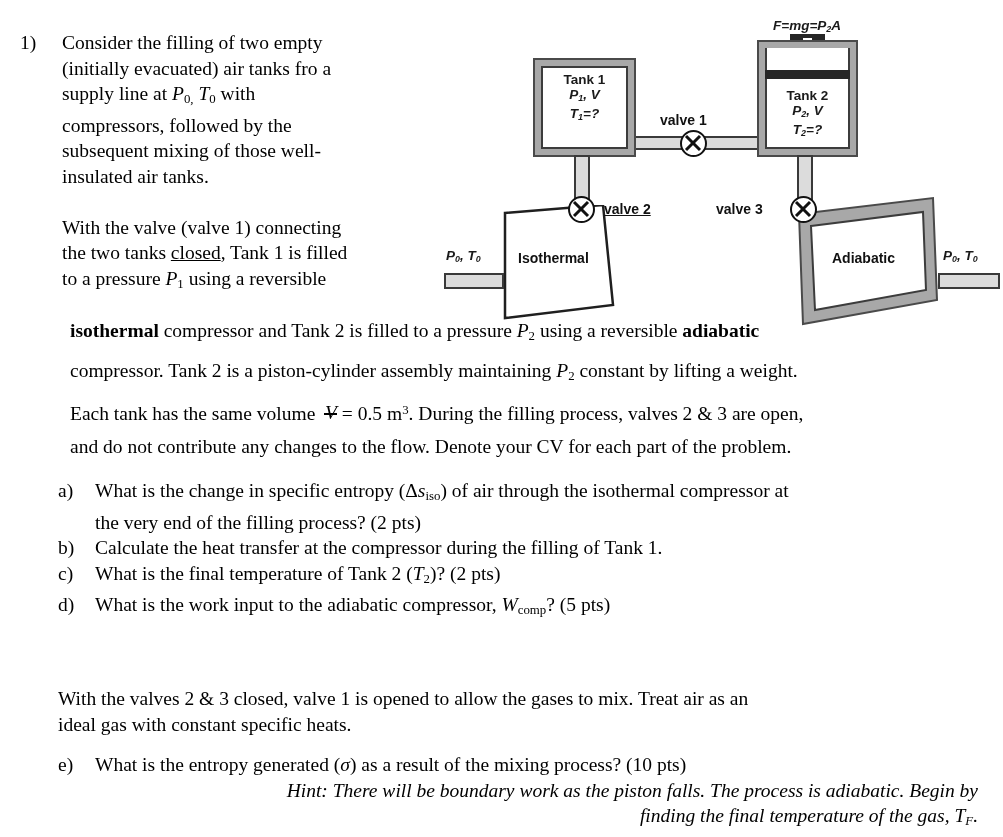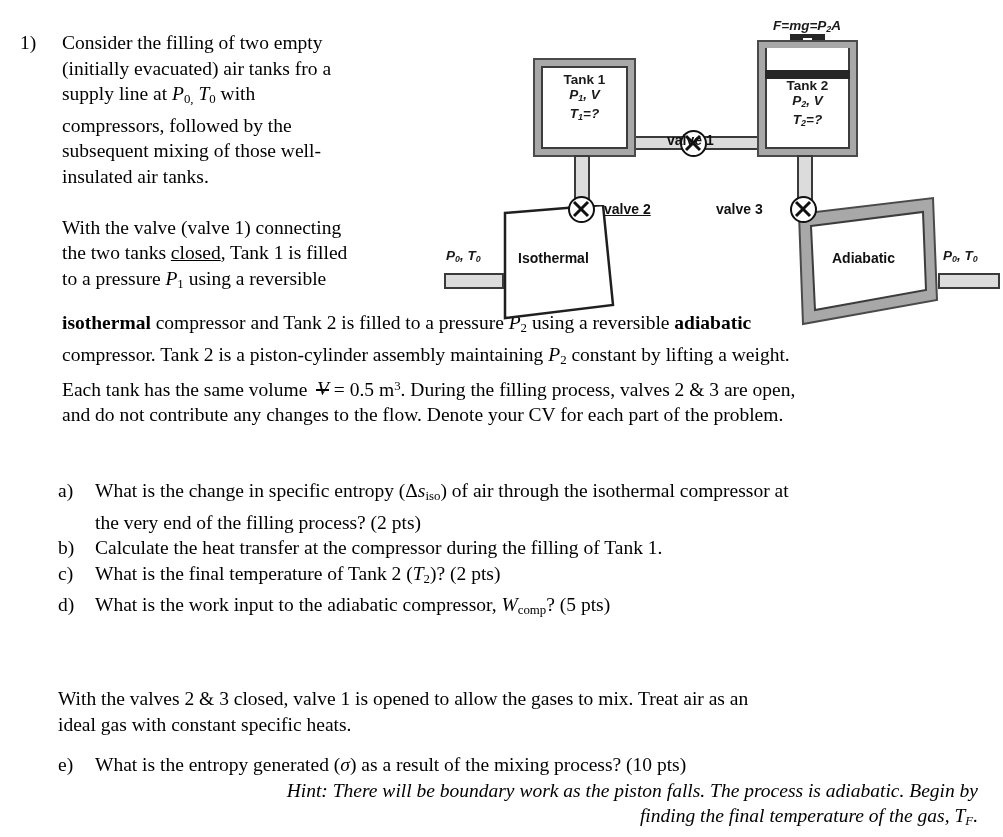--- a/index.html
+++ b/index.html
@@ -51,21 +51,21 @@
 
   
   .full-para {
     position: absolute;
     left: 62px;
     top: 310px;
     width: 916px;
     font-size: 19.5px;
     line-height: 25.6px;
   }
-  .full-para p { margin: 0; }
+  .full-para p { margin: 8px; }
 
   
   .qlist {
     position: absolute;
     left: 58px;
     top: 478px;
     width: 920px;
     font-size: 19.5px;
     line-height: 25.5px;
   }
@@ -165,21 +165,21 @@
     background: #262626;
   }
   .tank2-inner {
     left: 325px; top: 59px; width: 85px; height: 70px;
     background: #ffffff;
     border: 2px solid #3c3c3c;
     border-top: none;
     box-sizing: border-box;
   }
   .tank2-text {
-    left: 325px; top: 58px; width: 85px;
+    left: 325px; top: 68px; width: 85px;
     text-align: center;
   }
   .piston-stem {
     left: 350px; top: 14px; width: 35px; height: 40px;
     background: #262626;
   }
   .piston-arrow {
     left: 357px; top: 18px; width: 21px; height: 32px;
   }
   .force-label {
@@ -204,21 +204,21 @@
     border-radius: 50%;
     background: #ffffff;
     border: 2.5px solid #111;
     box-sizing: border-box;
   }
   .valve svg { display: block; }
   .valve-1 { left: 240px; top: 110px; }
   .valve-2 { left: 128px; top: 176px; }
   .valve-3 { left: 350px; top: 176px; }
 
-  .valve1-label { left: 227px; top: 92px; margin-top: 20px; }
+  .valve1-label { left: 220px; top: 92px; }
   .valve2-label { left: 164px; top: 181px; text-decoration: underline; }
   .valve3-label { left: 276px; top: 181px; }
 
   
   .comp-iso { left: 63px; top: 185px; width: 118px; height: 117px; }
   .comp-adi { left: 355px; top: 176px; width: 150px; height: 132px; }
 
   .comp-iso-label { left: 78px; top: 230px; }
   .comp-adi-label { left: 392px; top: 230px; }
 

